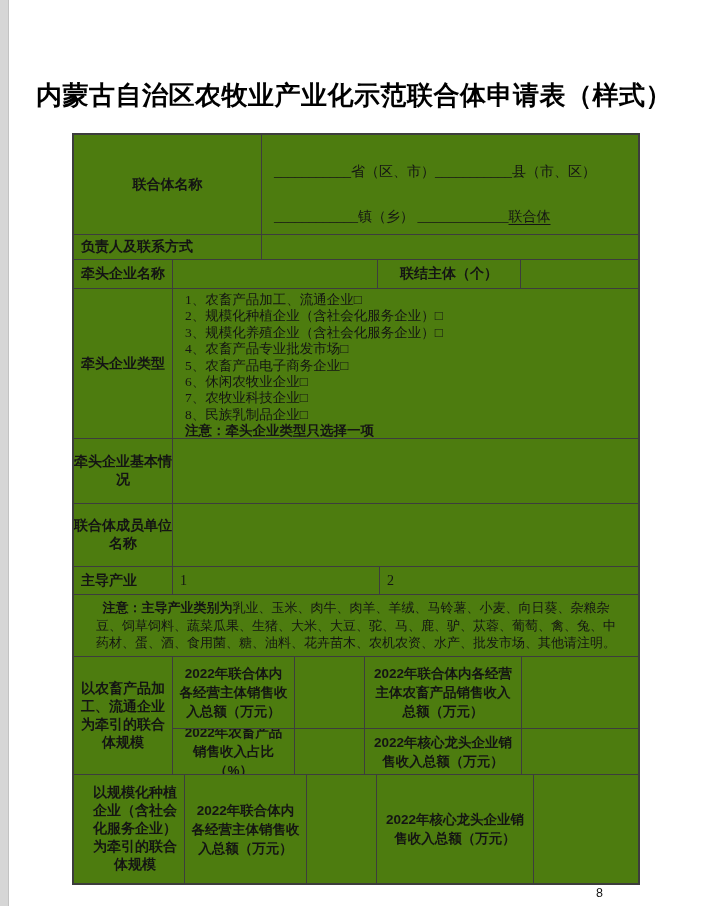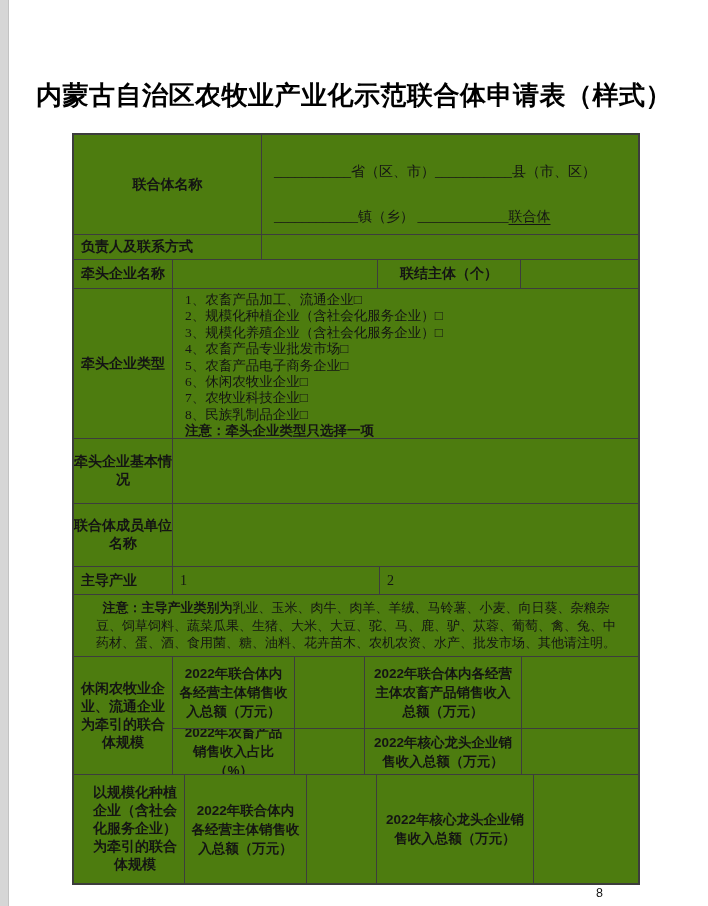--- a/index.html
+++ b/index.html
@@ -178,21 +178,21 @@
     <div class="cell w-label lbl left">主导产业</div>
     <div class="cell w-ind1 vcenter industry-val">1</div>
     <div class="cell vcenter industry-val">2</div>
   </div>
 
   <div class="trow r-note">
     <div class="cell note-cell"><span class="note-prefix">注意：主导产业类别为</span><span>乳业、玉米、肉牛、肉羊、羊绒、马铃薯、小麦、向日葵、杂粮杂豆、饲草饲料、蔬菜瓜果、生猪、大米、大豆、驼、马、鹿、驴、苁蓉、葡萄、禽、兔、中药材、蛋、酒、食用菌、糖、油料、花卉苗木、农机农资、水产、批发市场、其他请注明。</span></div>
   </div>
 
   <div class="trow">
-    <div class="cell w-label lbl center" style="padding:0 4px;">休闲农牧业企业、流通企业为牵引的联合体规模</div>
+    <div class="cell w-label lbl center" style="padding:0 4px;">以农畜产品加工、流通企业为牵引的联合体规模</div>
     <div class="cell sub-rows" style="padding:0;">
       <div class="sub-row r-a1">
         <div class="cell w-h1 metric-hdr">2022年联合体内各经营主体销售收入总额（万元）</div>
         <div class="cell w-v1"></div>
         <div class="cell w-h2 metric-hdr">2022年联合体内各经营主体农畜产品销售收入总额（万元）</div>
         <div class="cell"></div>
       </div>
       <div class="sub-row r-a2">
         <div class="cell w-h1 metric-hdr">2022年农畜产品销售收入占比（%）</div>
         <div class="cell w-v1"></div>

